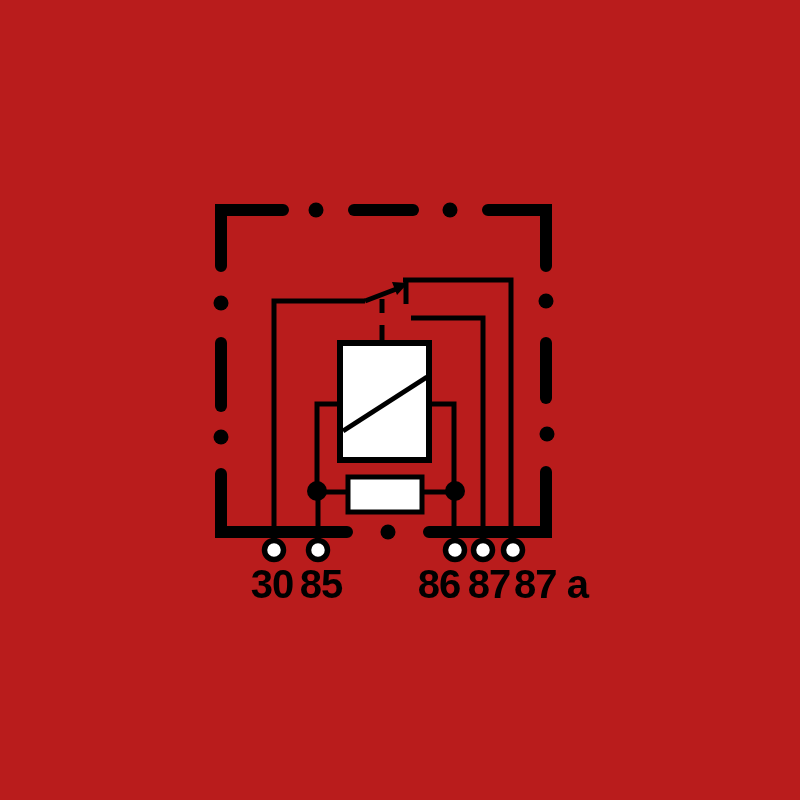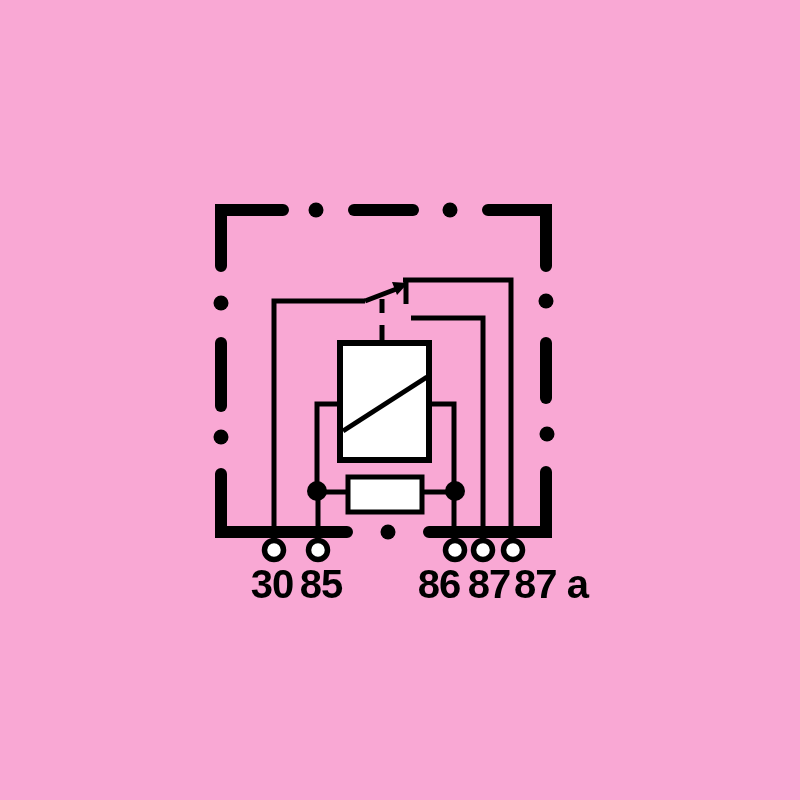--- a/index.html
+++ b/index.html
@@ -8,21 +8,21 @@
     width: 800px;
     height: 800px;
     background: #ffffff;
     font-family: "Liberation Sans", sans-serif;
     overflow: hidden;
   }
   .stage {
     position: relative;
     width: 800px;
     height: 800px;
-    background: #f9a8d4;
+    background: #b91c1c;
   }
   svg { display: block; }
   .terminal-label {
     font-family: "Liberation Sans", sans-serif;
     font-weight: bold;
     font-size: 40px;
     letter-spacing: -1px;
     fill: #000000;
   }
 </style>

